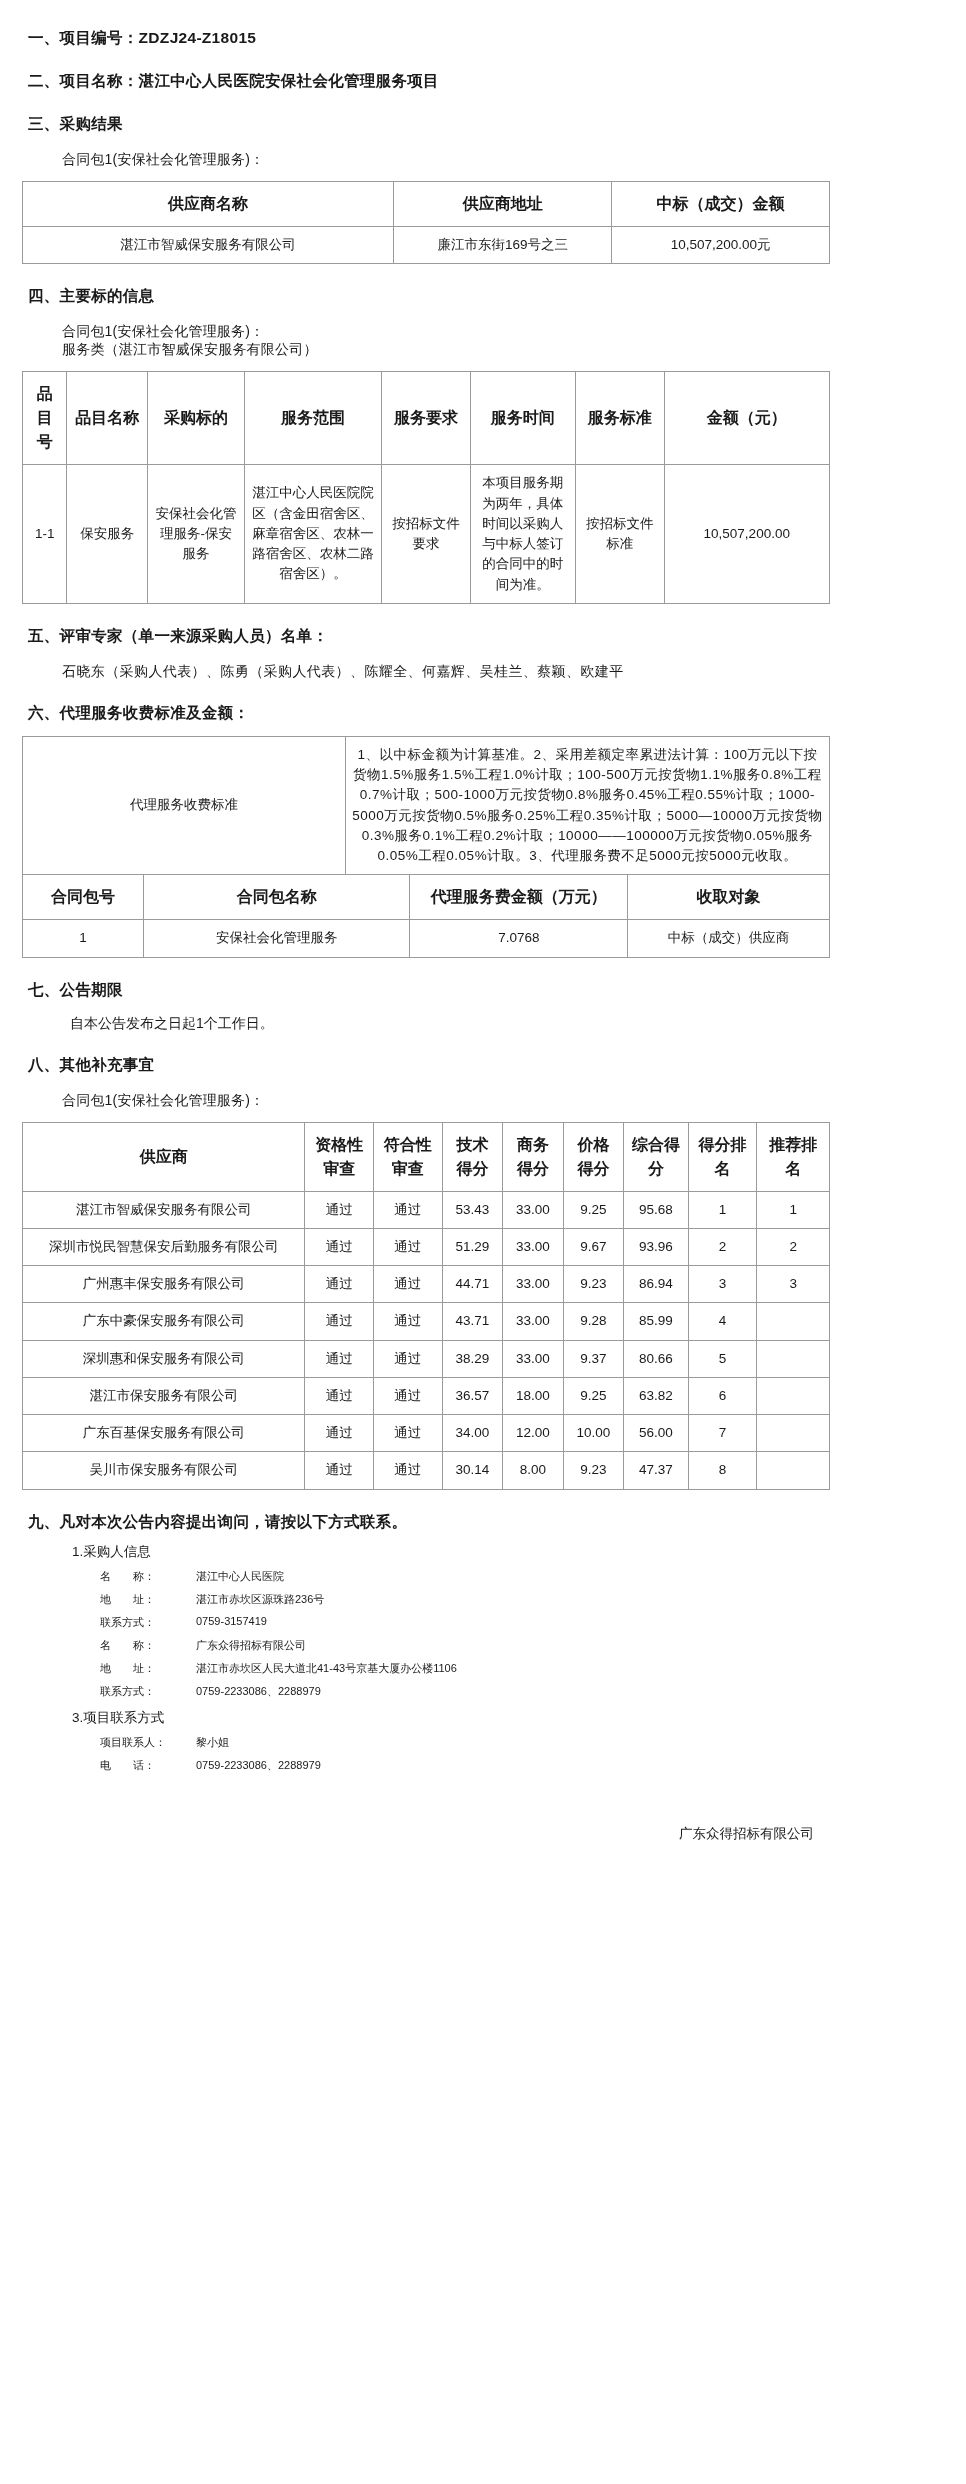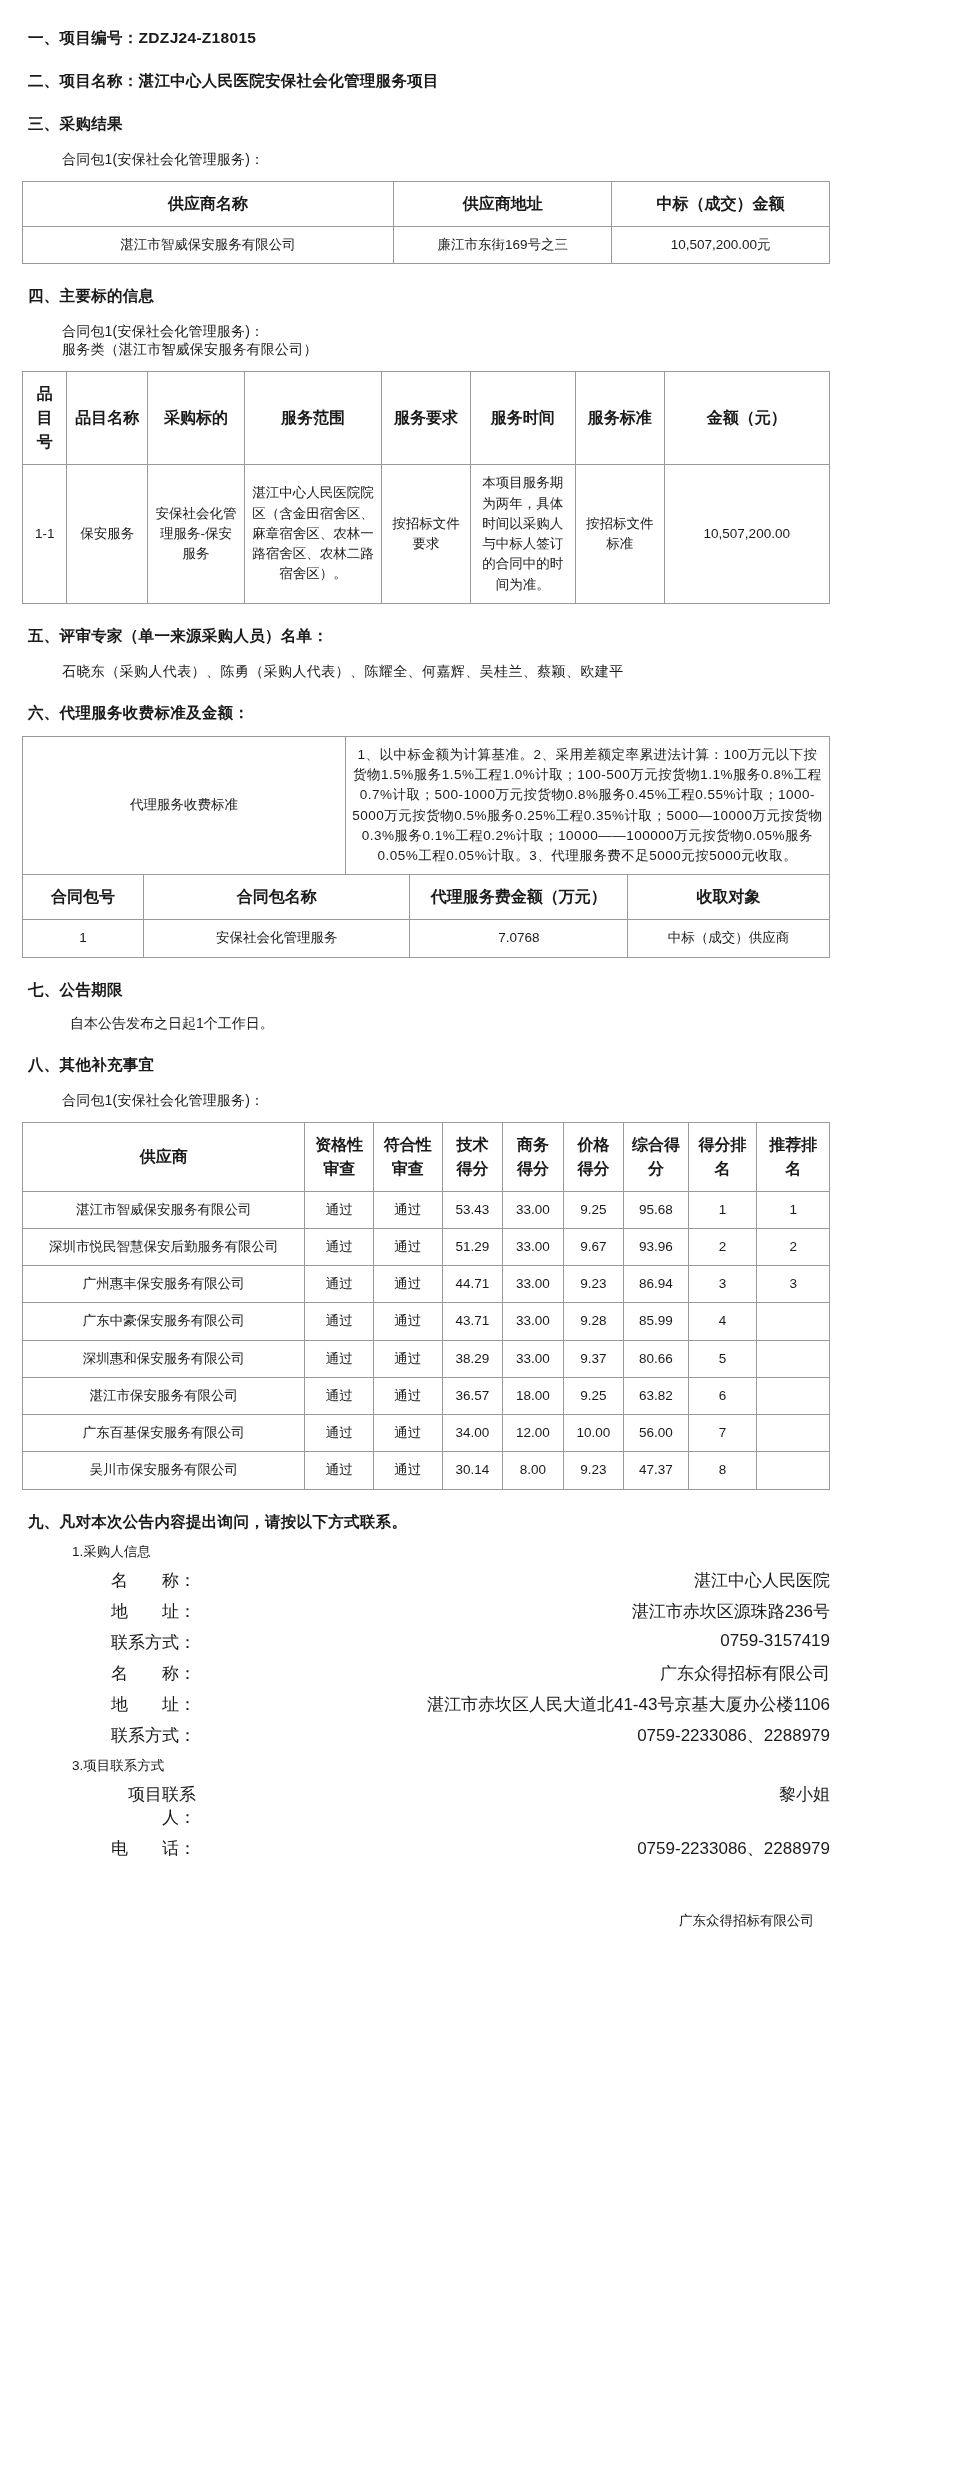--- a/index.html
+++ b/index.html
@@ -80,24 +80,23 @@
   .note {
     font-size: 14px;
     margin: 14px 0 0 48px;
   }
   .contact-block { margin-top: 2px; }
   .c-head {
     font-size: 13.5px;
     margin: 10px 0 0 50px;
   }
   .c-row {
-    font-size: 17px;
+    font-size: 11px;
     margin: 8px 0 0 78px;
     display: flex;
-    text-align: right;
   }
   .c-key {
     width: 96px;
     flex: none;
     letter-spacing: 6px;
   }
   .c-key.nosp { letter-spacing: 0px; }
   .c-val { flex: 1; }
   .footer {
     margin-top: 46px;

